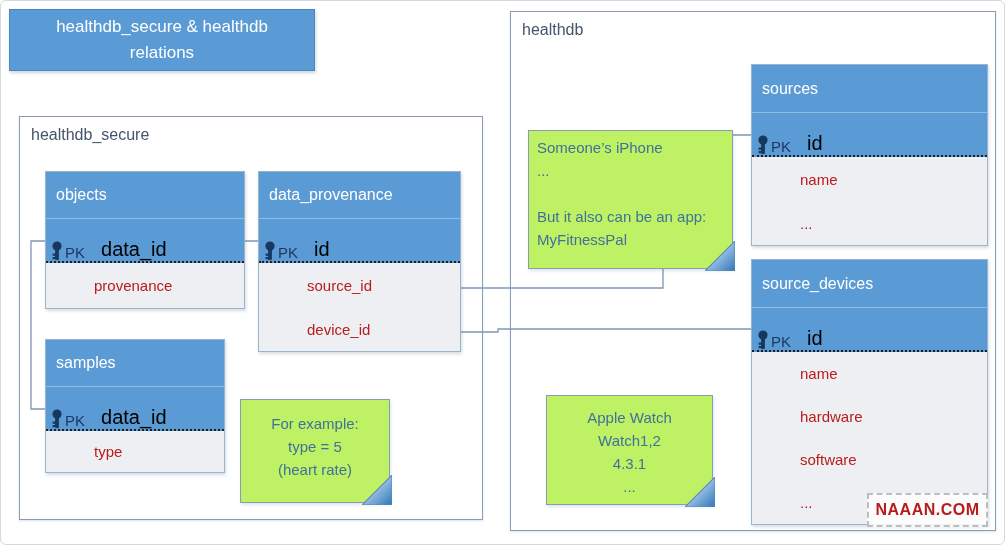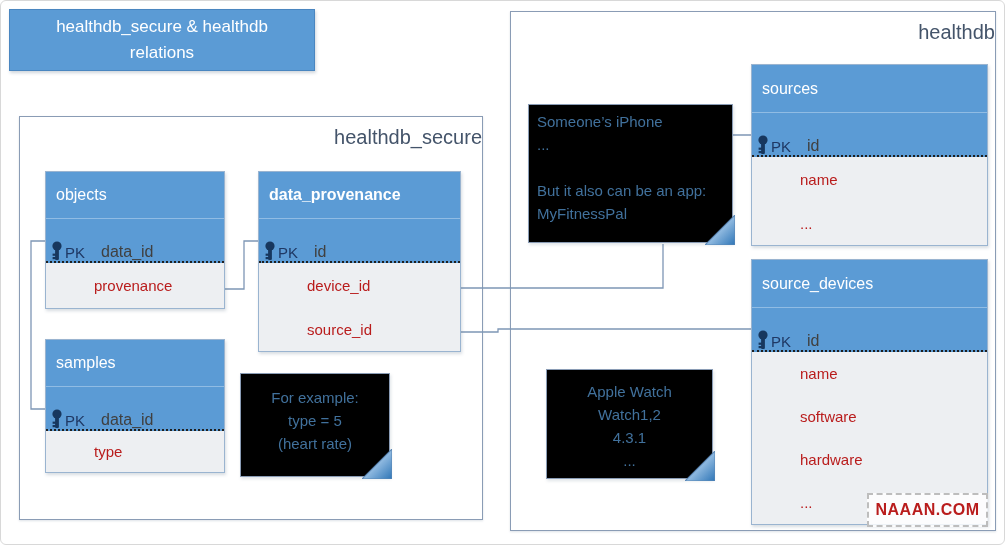--- a/index.html
+++ b/index.html
@@ -6,49 +6,49 @@
   .canvas{
     position:relative; width:1005px; height:545px; overflow:hidden;
     background:#ffffff; border:1px solid #d8d8d8; border-radius:6px; box-sizing:border-box;
     font-family:"Liberation Sans", sans-serif;
   }
   
   .group{
     position:absolute; background:#ffffff; border:1.5px solid #8a9cb5;
     box-shadow:0 1px 2px rgba(120,140,160,0.25); box-sizing:border-box;
   }
-  .group-label{ color:#44546A; font-size:20px; padding:9px 0 0 11px;text-align:right; }
+  .group-label{ color:#44546A; font-size:16px; padding:9px 0 0 11px; }
   
   .lines{ position:absolute; left:0; top:0; pointer-events:none; }
   
   .table{
     position:absolute; border:1px solid #9ab4d0; box-sizing:border-box;
     box-shadow:1px 2px 3px rgba(100,120,140,0.25); background:#EDEFF2;
   }
   .t-header{ background:#5B9BD5; color:#ffffff; font-size:16px; display:flex; align-items:center; padding-left:10px; box-sizing:border-box;}
   .t-pk{
     background:#5B9BD5; display:flex; align-items:flex-end; box-sizing:border-box;
     border-top:1px solid #90bce4; border-bottom:2px dotted #1f1f1f; padding-left:5px;
   }
   .key{ width:13px; height:20px; display:inline-block; }
   .pk-label{ color:#1F3864; font-size:15px; margin-left:1px; }
-  .pk-field{ color:#404040; font-size:16px; margin-left:16px; }
+  .pk-field{ color:#000000; font-size:20px; margin-left:16px; }
   .t-row{ display:flex; align-items:center; padding-left:48px; box-sizing:border-box; }
   .t-row span{ color:#b91c1c; font-size:15px; }
   
   .title-box{
     position:absolute; background:#5B9BD5; border:1px solid #4a86c0;
     color:#ffffff; font-size:17px; text-align:center; line-height:1.55;
     display:flex; align-items:center; justify-content:flex-start; padding:0 14px; box-sizing:border-box;
     box-shadow:1px 2px 3px rgba(100,120,140,0.3);
   }
   
   .note{
-    position:absolute; background:#000000; border:1px solid #8a9cb5; box-sizing:border-box;
-    color:#41719C; font-size:15px; padding:5px 8px; box-shadow:1px 2px 3px rgba(100,120,140,0.2);
+    position:absolute; background:#bef264; border:1px solid #8a9cb5; box-sizing:border-box;
+    color:#41719C; font-size:15px; padding:5px 8px; box-shadow:1px 2px 3px rgba(100,120,140,0.2);margin-top:26px;
   }
   .note .note-line{ min-height:23px; line-height:23px; }
   .note-center{ text-align:center; }
   .fold{ position:absolute; right:-3px; bottom:-3px; width:30px; height:30px; line-height:0;}
   
   .watermark{
     position:absolute; border:2px dashed #bdbdbd; background:rgba(255,255,255,0.82);
     color:#b91c1c; font-size:16px; font-weight:bold; letter-spacing:0.5px;
     display:flex; align-items:center; justify-content:center; box-sizing:border-box;
   }
@@ -89,52 +89,52 @@
   </div>
 
   <svg class="lines" width="1005" height="545">
     <path d="M44 240 L30 240 L30 408 L44 408" fill="none" stroke="#7E96B5" stroke-width="1.3"></path>
     <path d="M224 288 L243 288 L243 240 L257 240" fill="none" stroke="#7E96B5" stroke-width="1.3"></path>
     <path d="M460 287 L662 287 L662 243" fill="none" stroke="#7E96B5" stroke-width="1.3"></path>
     <path d="M732 134 L750 134" fill="none" stroke="#7E96B5" stroke-width="1.3"></path>
     <path d="M460 331 L497 331 L497 328 L750 328" fill="none" stroke="#7E96B5" stroke-width="1.3"></path>
   </svg>
 
-  <div class="table" style="left:44px; top:170px; width:180px;">
+  <div class="table" style="left:44px; top:170px; width:200px;">
     <div class="t-header" style="height:46px;">
       <span>objects</span>
     </div>
     <div class="t-pk" style="height:45px;">
       <span class="key"><svg width="13" height="20" viewBox="0 0 13 20">
             <use href="#keyGlyph"></use>
           </svg></span>
       <span class="pk-label">PK</span>
       <span class="pk-field">data_id</span>
     </div>
     <div class="t-row" style="height:45px;">
       <span>provenance</span>
     </div>
   </div>
 
   <div class="table" style="left:257px; top:170px; width:203px;">
-    <div class="t-header" style="height:46px;font-weight:bold;">
+    <div class="t-header" style="height:46px;">
       <span>data_provenance</span>
     </div>
     <div class="t-pk" style="height:45px;">
       <span class="key"><svg width="13" height="20" viewBox="0 0 13 20">
             <use href="#keyGlyph"></use>
           </svg></span>
       <span class="pk-label">PK</span>
       <span class="pk-field">id</span>
     </div>
     <div class="t-row" style="height:44px;">
+      <span>source_id</span>
+    </div>
+    <div class="t-row" style="height:44px;">
       <span>device_id</span>
-    </div>
-    <div class="t-row" style="height:44px;">
-      <span>source_id</span>
     </div>
   </div>
 
   <div class="table" style="left:44px; top:338px; width:180px;">
     <div class="t-header" style="height:46px;">
       <span>samples</span>
     </div>
     <div class="t-pk" style="height:45px;">
       <span class="key"><svg width="13" height="20" viewBox="0 0 13 20">
             <use href="#keyGlyph"></use>
@@ -174,24 +174,24 @@
       <span class="key"><svg width="13" height="20" viewBox="0 0 13 20">
             <use href="#keyGlyph"></use>
           </svg></span>
       <span class="pk-label">PK</span>
       <span class="pk-field">id</span>
     </div>
     <div class="t-row" style="height:43px;">
       <span>name</span>
     </div>
     <div class="t-row" style="height:43px;">
+      <span>hardware</span>
+    </div>
+    <div class="t-row" style="height:43px;">
       <span>software</span>
-    </div>
-    <div class="t-row" style="height:43px;">
-      <span>hardware</span>
     </div>
     <div class="t-row" style="height:43px;">
       <span>...</span>
     </div>
   </div>
 
   <div class="note note-center" style="left:239px; top:372px; width:150px; height:104px; padding-top:12px;">
     <div class="note-line">For example:</div>
     <div class="note-line">type = 5</div>
     <div class="note-line">(heart rate)</div>

